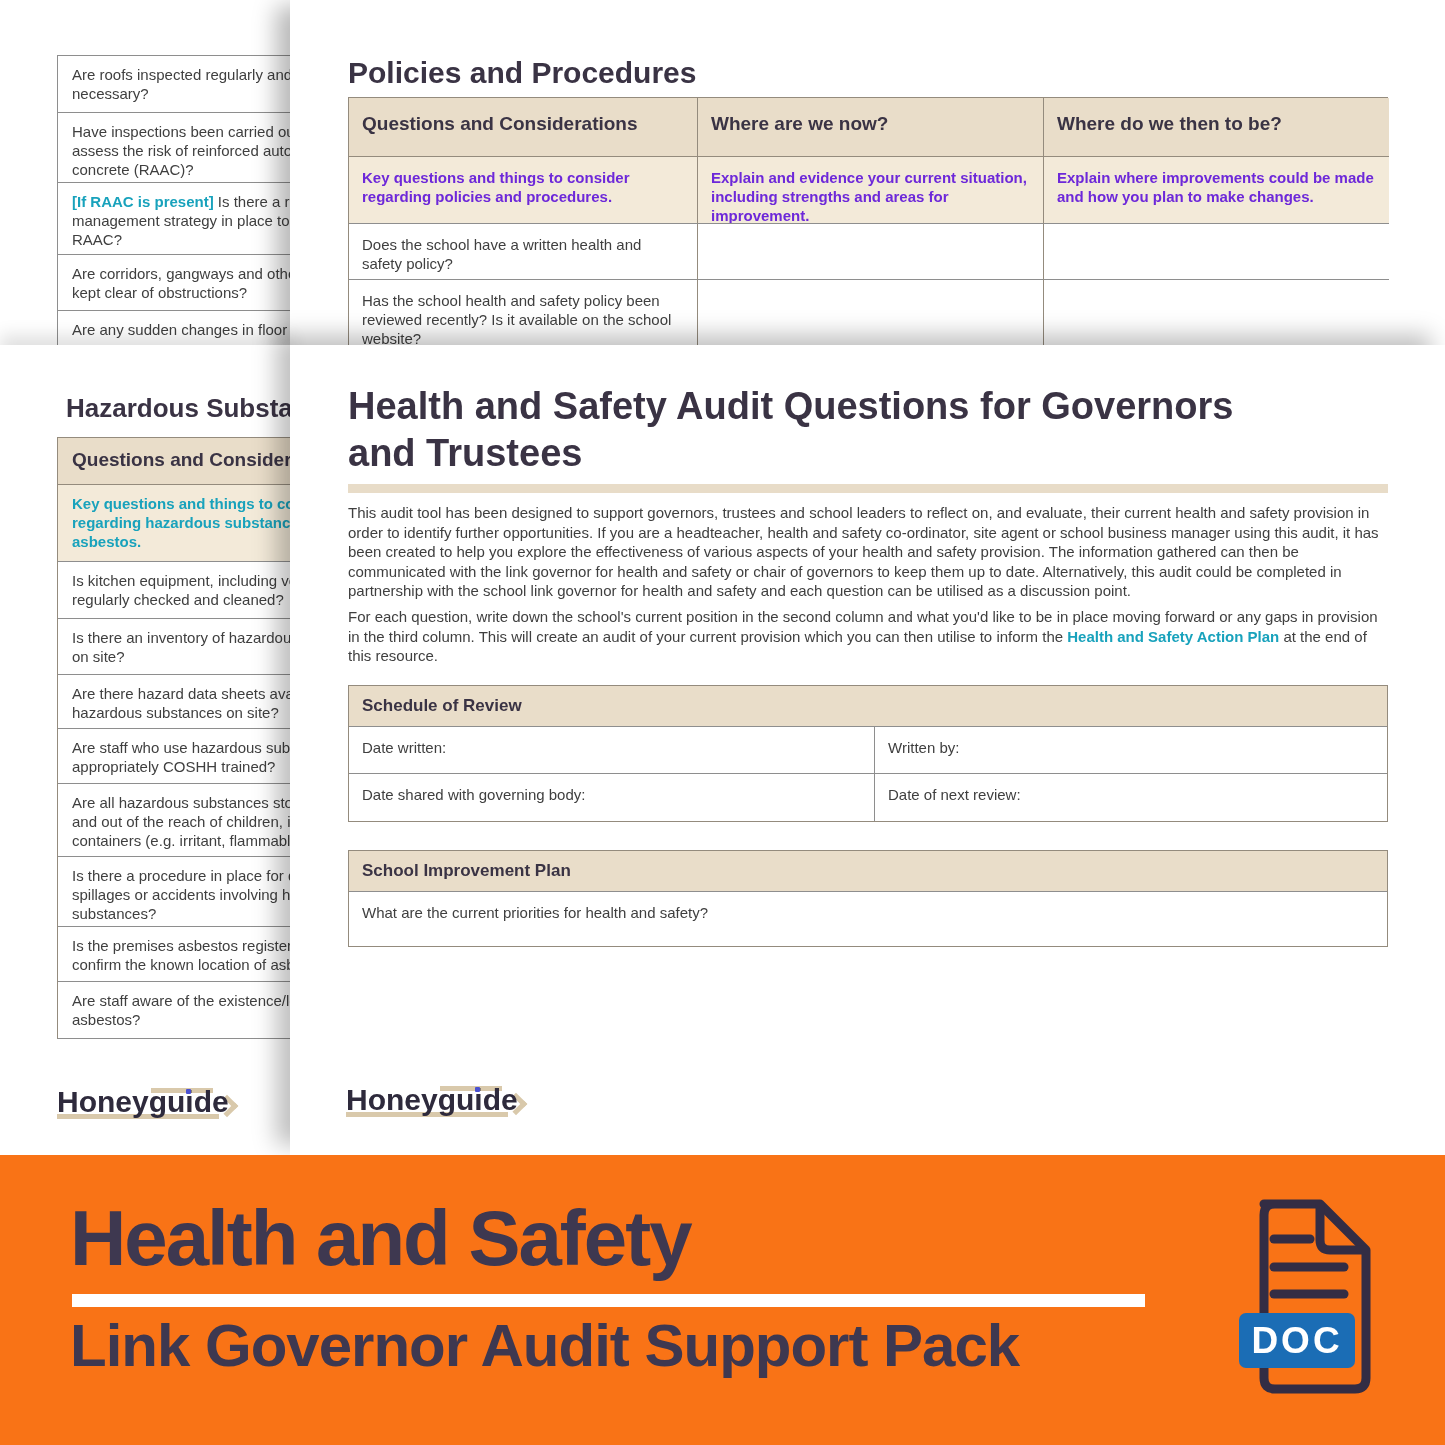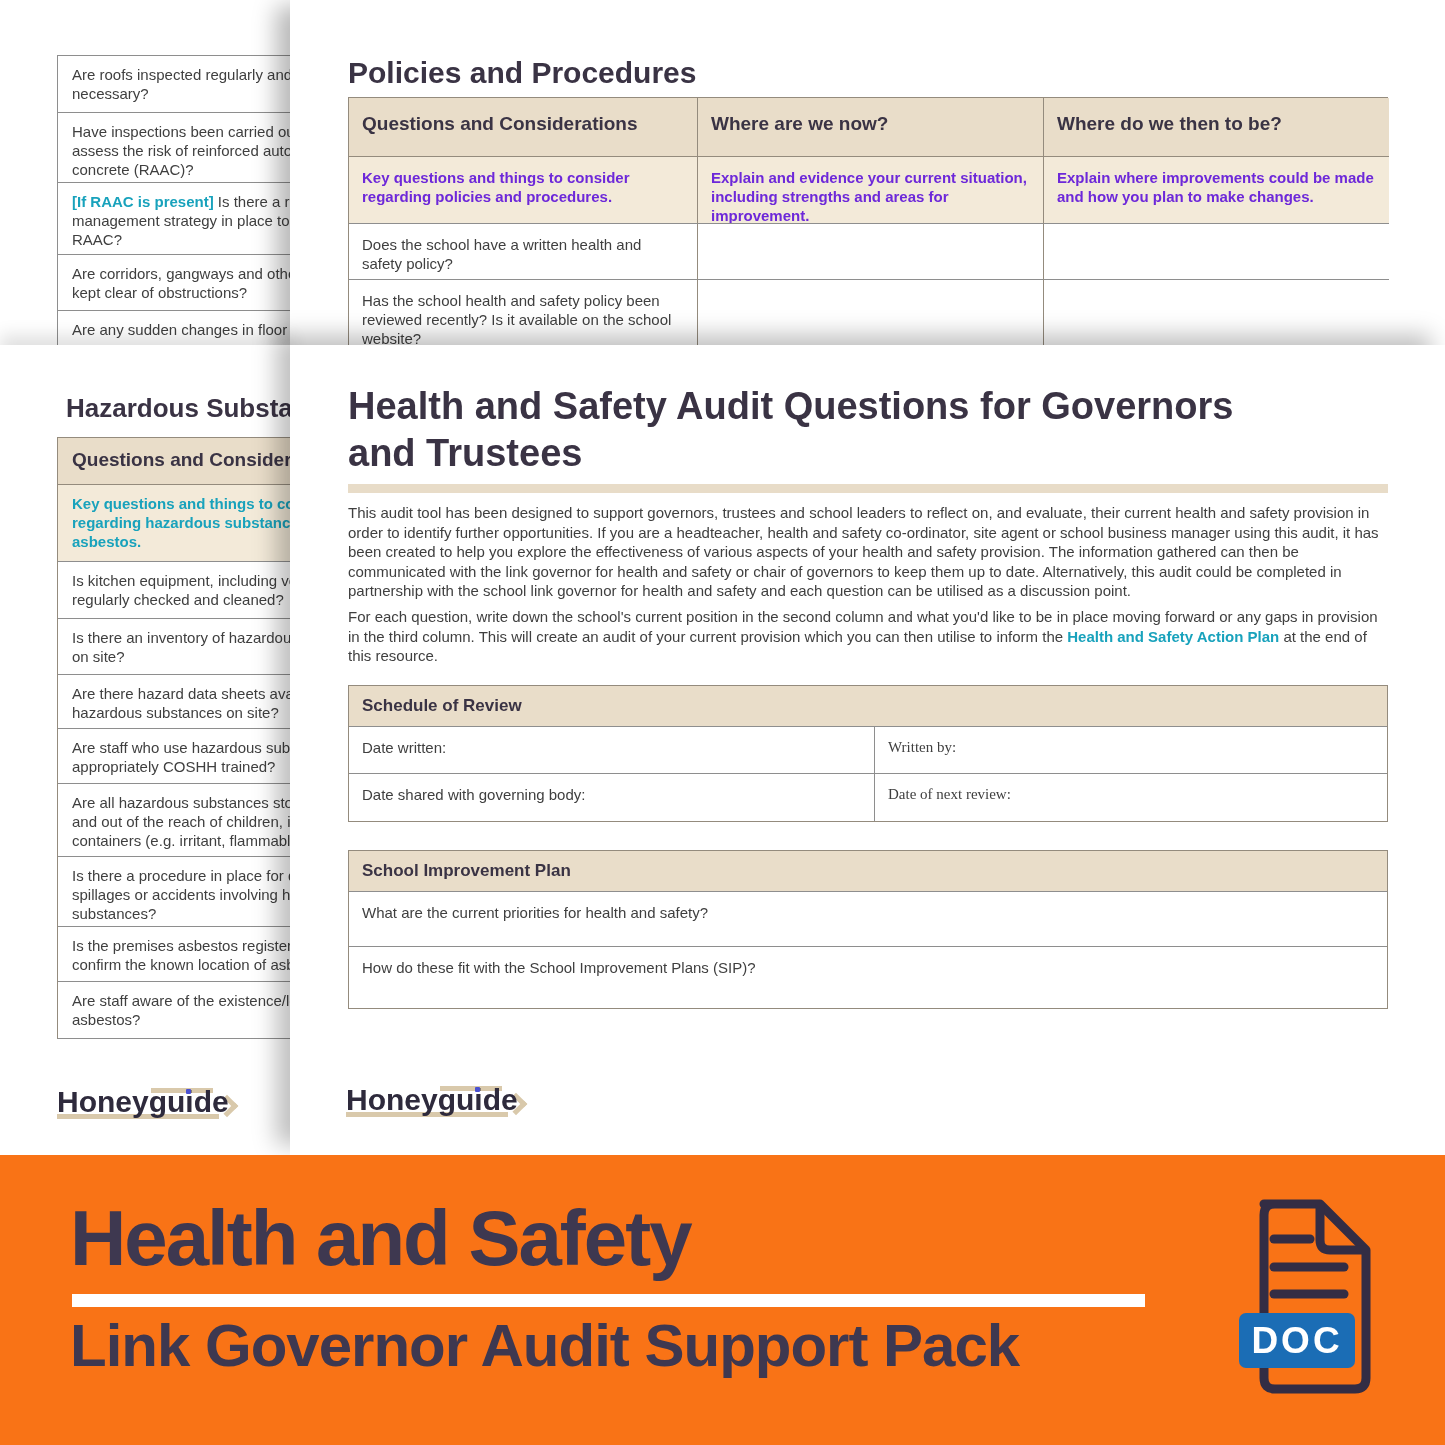--- a/index.html
+++ b/index.html
@@ -44,21 +44,21 @@
   .main-p{position:absolute;left:58px;width:1040px;font-size:15px;line-height:19.5px;color:#3f3f3f;}
   .p1{top:158px;}
   .p2{top:262px;}
   .teal-bold{color:#18a2bc;font-weight:bold;}
   .doc-table{position:absolute;left:58px;width:1040px;border:1px solid #948b7d;}
   .schedule{top:340px;}
   .sip{top:505px;}
   .dt-head{background:#e9ddc9;height:40px;font-size:17px;font-weight:bold;color:#3a3344;padding:10px 0 0 13px;}
   .dt-grid{display:grid;grid-template-columns:525px 513px;}
   .dt-cell{border-top:1px solid #8e8e8e;padding:12px 13px;font-size:15px;background:#fff;}
-  .dt-cell.right{border-left:1px solid #8e8e8e;font-family:Liberation Serif, serif;}
+  .dt-cell.right{border-left:1px solid #8e8e8e;}
   .dt-r1{height:47px;}
   .dt-r2{height:48px;}
   .sip-row1{height:55px;}
   .sip-row2{height:62px;}
 
   
   .logo{position:absolute;height:38px;}
   .logo-hz{left:57px;top:740px;}
   .logo-main{left:56px;top:738px;}
   .logo-band{position:absolute;left:0;bottom:4px;height:5px;right:10px;background:#d9c9ab;z-index:1;}
@@ -164,21 +164,20 @@
         <div class="dt-cell dt-r1">Date written:</div>
         <div class="dt-cell dt-r1 right">Written by:</div>
         <div class="dt-cell dt-r2">Date shared with governing body:</div>
         <div class="dt-cell dt-r2 right">Date of next review:</div>
       </div>
     </div>
 
     <div class="doc-table sip">
       <div class="dt-head">School Improvement Plan</div>
       <div class="dt-cell sip-row1">What are the current priorities for health and safety?</div>
-      <div class="dt-cell sip-row2">How do these fit with the School Improvement Plans (SIP)?</div>
     </div>
 
     <div class="logo logo-main">
       <span class="logo-band"></span>
       <span class="logo-over"></span>
       <span class="logo-tip"></span>
       <span class="logo-text"><span>Honeygu</span><span class="logo-i">i</span><span>de</span></span>
     </div>
   </div>
 

